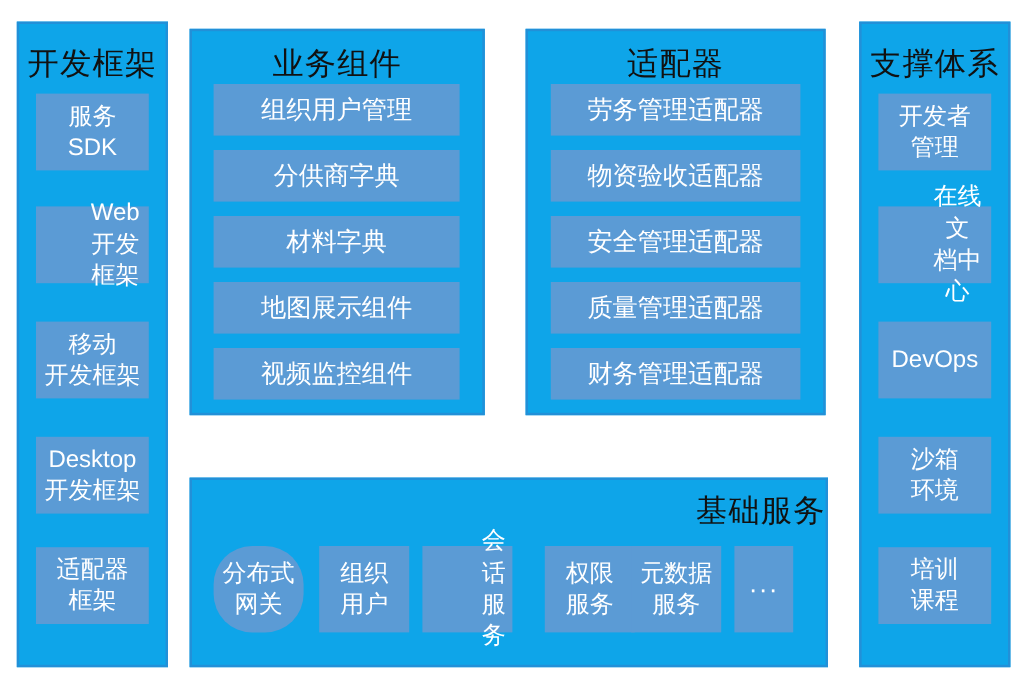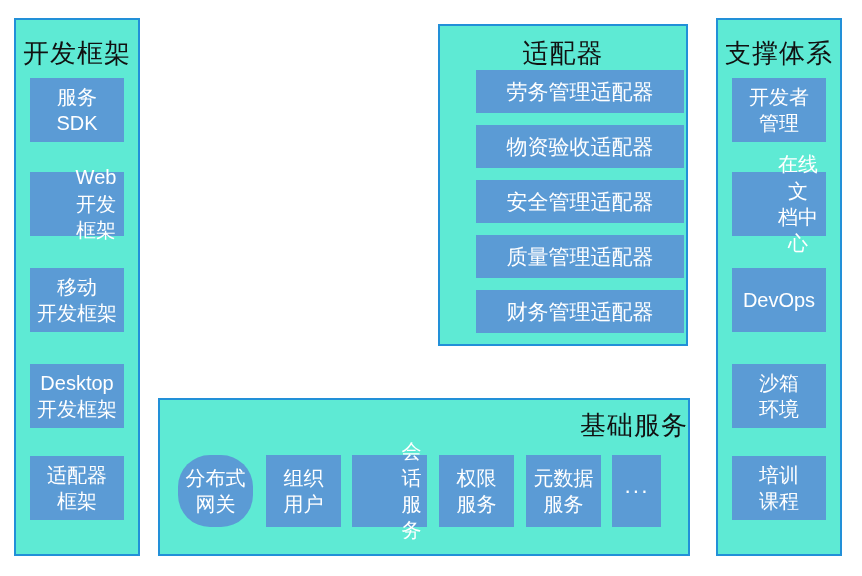--- a/index.html
+++ b/index.html
@@ -5,21 +5,21 @@
   html,body{margin:0;padding:0;background:#ffffff;}
   .canvas{
     position:relative;
     width:862px;height:576px;
     background:#ffffff;
     font-family:"Liberation Sans","DejaVu Sans",sans-serif;
     overflow:hidden;
   }
   .panel{
     position:absolute;
-    background:#5eead4;
+    background:#0ea5e9;
     border:2px solid var(--border-blue,#2290D8);
     box-sizing:border-box;
   }
   .panel-title{
     position:absolute;
     left:0;right:0;
     text-align:center;
     color:#111111;
     font-size:26px;
     font-weight:500;
@@ -47,34 +47,34 @@
   .side-pos-1{top:152px;padding-left:38px;}
   .side-pos-2{top:248px;}
   .side-pos-3{top:344px;}
   .side-pos-4{top:436px;}
   
   #panel-business{left:158px;top:24px;width:246px;height:322px;}
   #panel-adapters{left:438px;top:24px;width:250px;height:322px;}
   .mid-title{top:10px;}
   .mid-box{height:43px;font-size:21px;}
   #panel-business .mid-box{left:18px;width:205px;}
-  #panel-adapters .mid-box{left:36px;width:208px;text-align:right;}
+  #panel-adapters .mid-box{left:19px;width:208px;text-align:right;}
   .mid-pos-0{top:44px;}
   .mid-pos-1{top:99px;}
   .mid-pos-2{top:154px;}
   .mid-pos-3{top:209px;}
   .mid-pos-4{top:264px;}
   
   #panel-base{left:158px;top:398px;width:532px;height:158px;}
   .base-title{top:8px;text-align:right;}
   .base-box{top:55px;height:72px;width:75px;font-size:20px;}
   .base-pos-0{left:18px;border-radius:32px;}
   .base-pos-1{left:106px;}
   .base-pos-2{left:192px;padding-left:44px;}
-  .base-pos-3{left:279px;}
+  .base-pos-3{left:294px;}
   .base-pos-4{left:366px;text-align:center;}
   .base-pos-5{left:452px;width:49px;font-size:22px;letter-spacing:1px;}
 </style>
 </head>
 <body>
 
 <div class="canvas">
 
   <div class="panel" id="panel-dev">
     <div class="panel-title side-title">开发框架</div>
@@ -83,20 +83,28 @@
     <div class="box side-box side-pos-1">Web
 开发框架</div>
     <div class="box side-box side-pos-2">移动
 开发框架</div>
     <div class="box side-box side-pos-3">Desktop
 开发框架</div>
     <div class="box side-box side-pos-4">适配器
 框架</div>
   </div>
 
+  <div class="panel" id="panel-business">
+    <div class="panel-title mid-title">业务组件</div>
+    <div class="box mid-box mid-pos-0">组织用户管理</div>
+    <div class="box mid-box mid-pos-1">分供商字典</div>
+    <div class="box mid-box mid-pos-2">材料字典</div>
+    <div class="box mid-box mid-pos-3">地图展示组件</div>
+    <div class="box mid-box mid-pos-4">视频监控组件</div>
+  </div>
 
   <div class="panel" id="panel-adapters">
     <div class="panel-title mid-title">适配器</div>
     <div class="box mid-box mid-pos-0">劳务管理适配器</div>
     <div class="box mid-box mid-pos-1">物资验收适配器</div>
     <div class="box mid-box mid-pos-2">安全管理适配器</div>
     <div class="box mid-box mid-pos-3">质量管理适配器</div>
     <div class="box mid-box mid-pos-4">财务管理适配器</div>
   </div>
 

